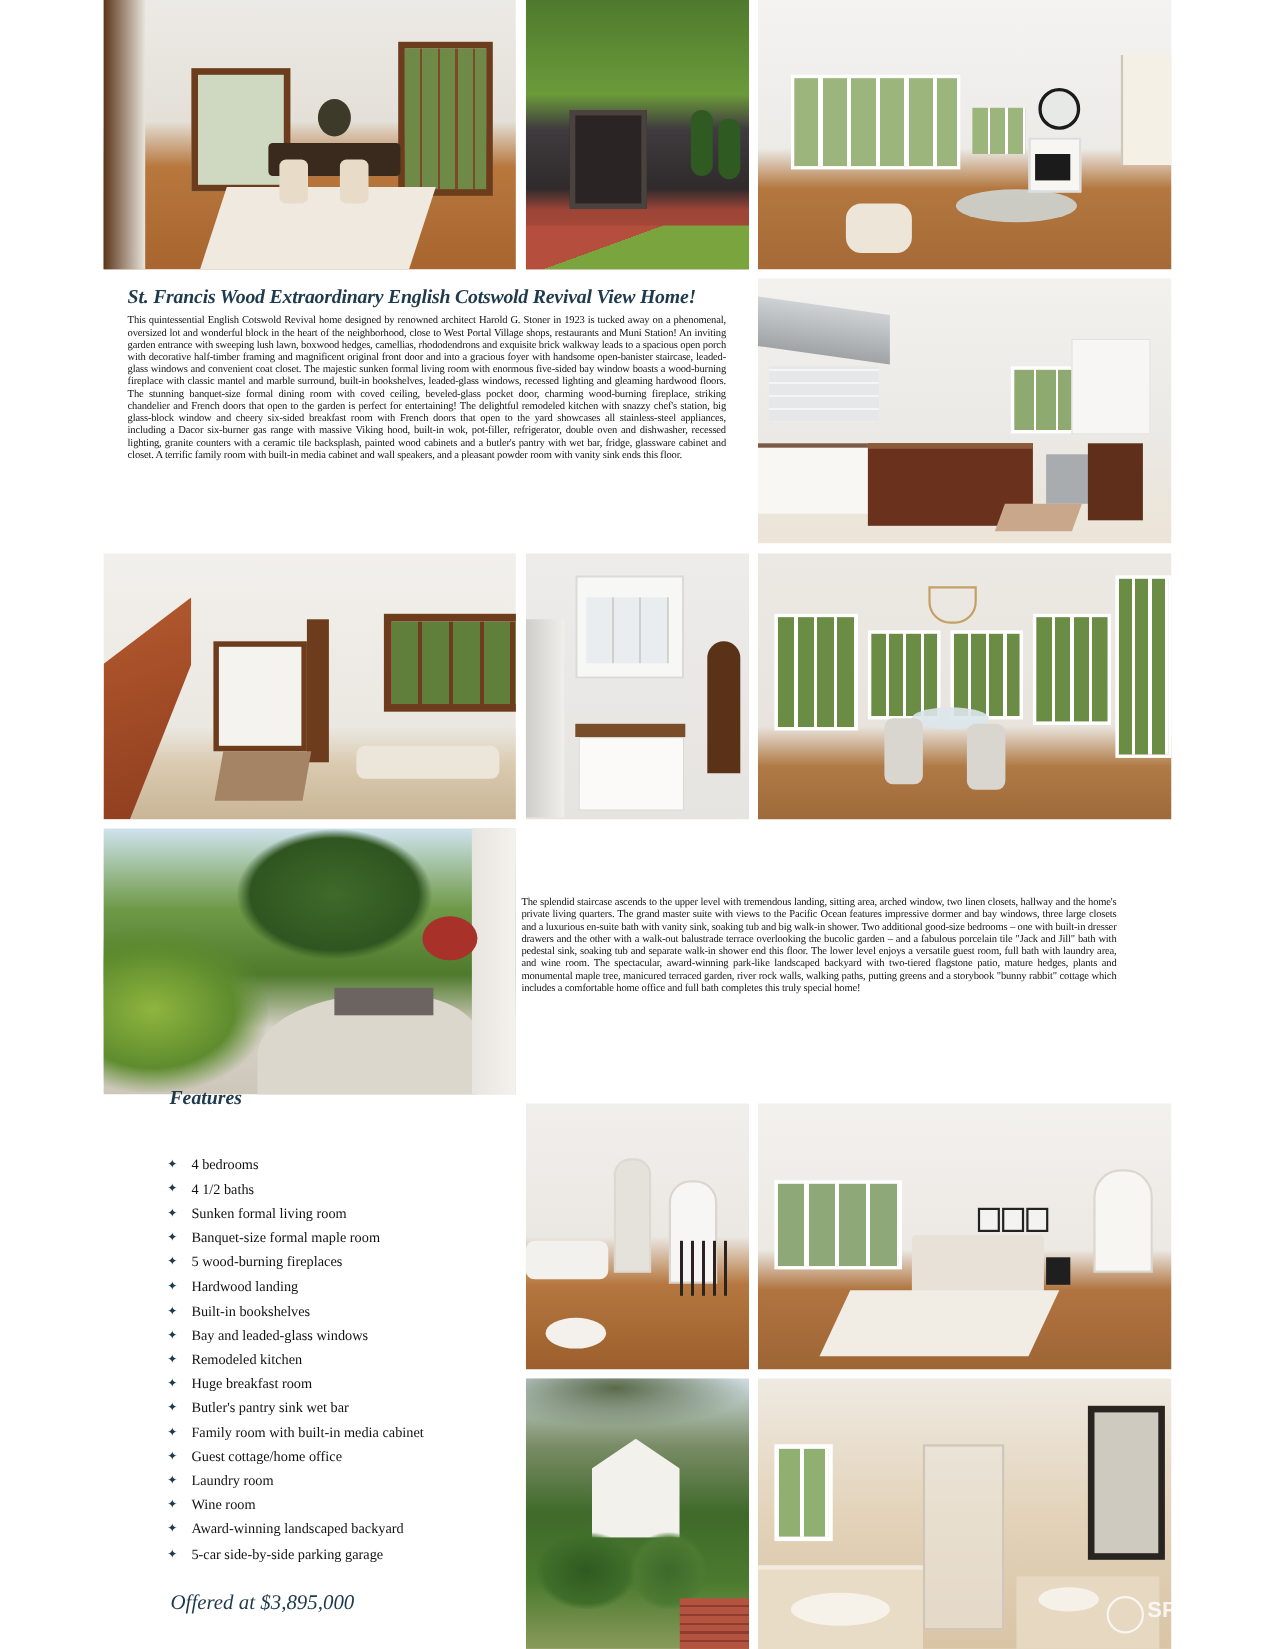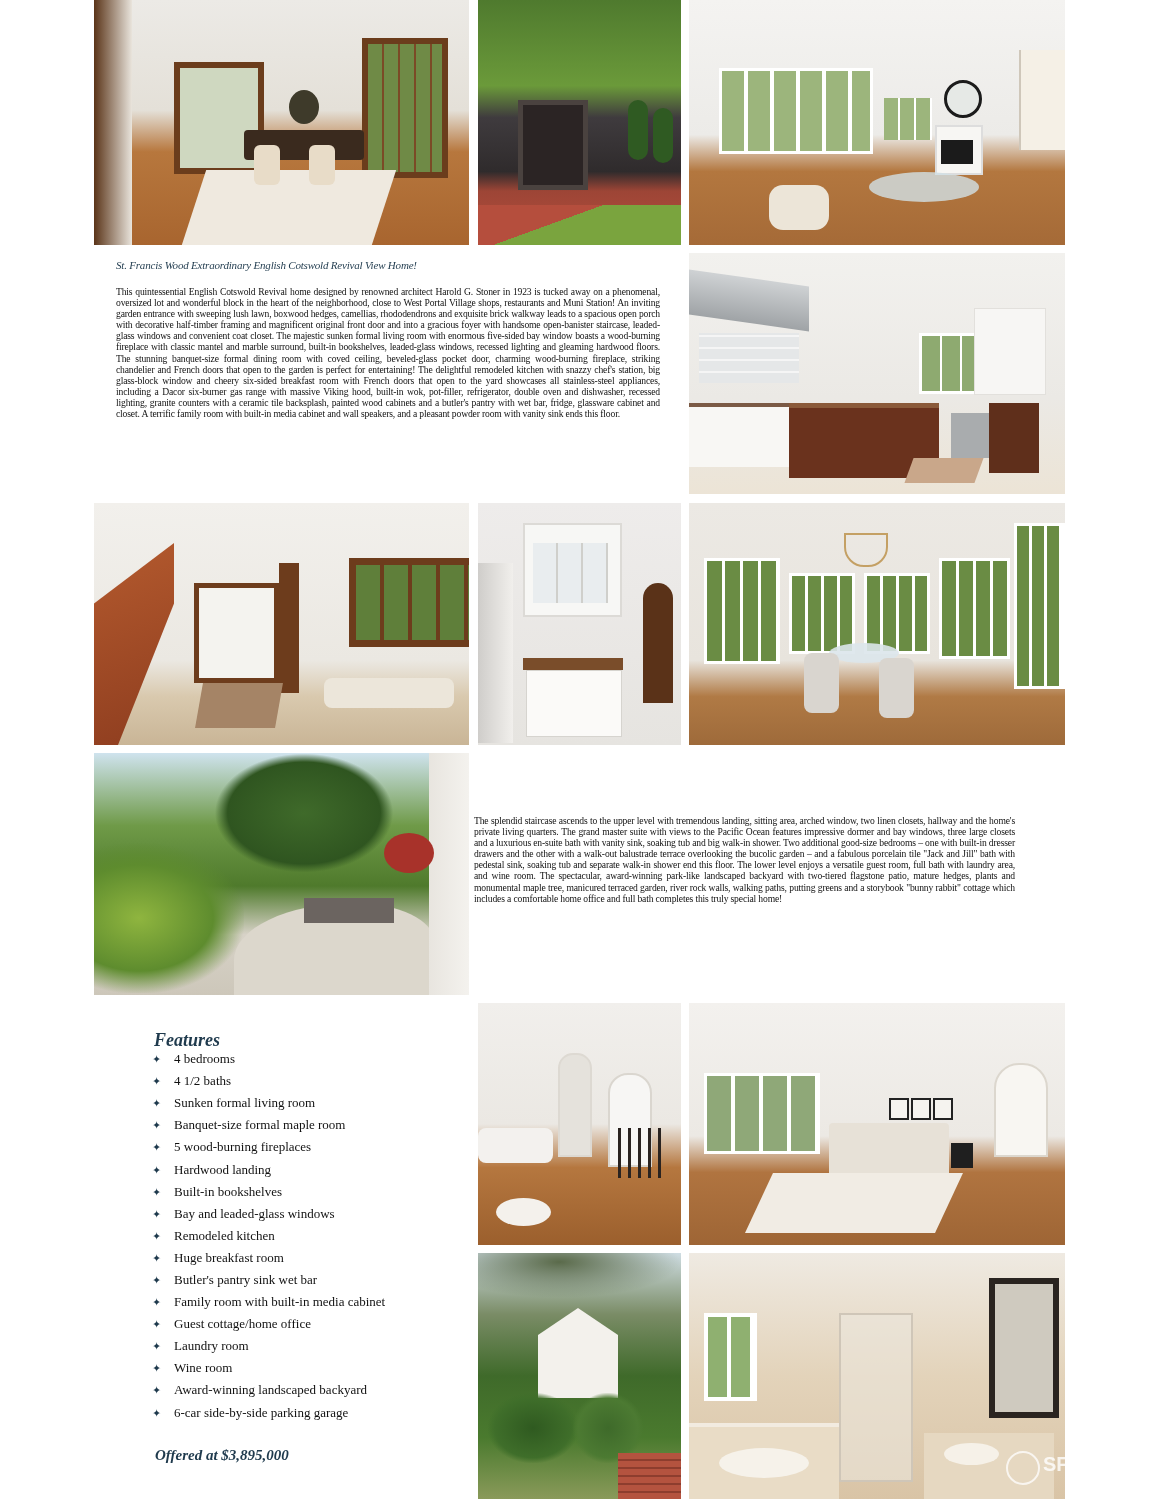--- a/index.html
+++ b/index.html
@@ -1,27 +1,27 @@
 <!DOCTYPE html>
 <html><head>
 <meta charset="utf-8">
 <style>
   html, body { margin:0; padding:0; background:#ffffff; }
   body { width:1159px; height:1499px; position:relative; overflow:hidden; font-family:"Liberation Serif", "DejaVu Serif", serif; color:#1a1a1a; }
   .photo { position:absolute; overflow:hidden; }
   .photo .scene { position:absolute; inset:0; }
-  .title { position:absolute; left:116px; top:259px; font-style:italic; font-weight:normal; font-size:11px; color:#1f3a4d; letter-spacing:-0.2px; white-space:nowrap; }
+  .title { position:absolute; left:116px; top:259px; font-style:italic; font-weight:bold; font-size:18px; color:#1f3a4d; letter-spacing:-0.2px; white-space:nowrap; }
   .para { position:absolute; font-size:9.6px; line-height:11.1px; text-align:justify; color:#111; letter-spacing:-0.15px; }
   .para1 { left:116px; top:286px; width:544px; }
   .para2 { left:474px; top:815px; width:541px; }
-  .feat-title { position:absolute; left:154px; top:1030px; font-style:italic; font-weight:bold; font-size:18px; color:#1f3a4d; }
+  .feat-title { position:absolute; left:154px; top:988px; font-style:italic; font-weight:bold; font-size:18px; color:#1f3a4d; }
   .feat-list { position:absolute; left:152px; top:1048px; margin:0; padding:0; list-style:none; }
   .feat-list li { height:22.1px; font-size:13px; line-height:20px; color:#111; display:flex; align-items:center; white-space:nowrap; }
   .feat-list .bullet { width:22px; color:#1f3a4d; font-size:11px; display:inline-block; }
-  .offer { position:absolute; left:155px; top:1447px; font-style:italic; font-size:15px; color:#1f3a4d; font-weight:bold; }
+  .offer { position:absolute; left:155px; top:1447px; font-style:italic; font-size:19px; color:#1f3a4d; font-weight:normal; }
   .watermark { position:absolute; left:1006px; top:1451px; width:30px; height:30px; border-radius:50%; border:2px solid rgba(255,255,255,0.75); }
   .watermark-text { position:absolute; left:1043px; top:1453px; font-family:"Liberation Sans", sans-serif; font-size:20px; font-weight:bold; color:rgba(255,255,255,0.8); }
 </style>
 </head>
 <body>
 
 <div class="photo" style="left:94px;top:0;width:375px;height:245px;">
   <div class="scene" style="background:linear-gradient(180deg,#eceae6 0%,#e4e0d8 45%,#b7773d 62%,#a8652f 100%);"></div>
   <div style="position:absolute;left:0;top:0;width:38px;height:245px;background:linear-gradient(90deg,#5a3418,#e9e4dc);"></div>
   <div style="position:absolute;left:80px;top:62px;width:78px;height:100px;border:6px solid #6b3d1c;background:#cfd8c0;"></div>
@@ -175,21 +175,21 @@
   <li>
       <span class="bullet">✦</span>
       <span>Wine room</span>
     </li>
   <li>
       <span class="bullet">✦</span>
       <span>Award-winning landscaped backyard</span>
     </li>
   <li>
       <span class="bullet">✦</span>
-      <span>6-car side-by-side parking garage</span>
+      <span>5-car side-by-side parking garage</span>
     </li>
 </ul>
 <div class="offer">Offered at $3,895,000</div>
 
 <div class="photo" style="left:478px;top:1003px;width:203px;height:242px;">
   <div class="scene" style="background:linear-gradient(180deg,#f1efec 0%,#ebe8e3 50%,#b5773f 68%,#9b5f2d 100%);"></div>
   <div style="position:absolute;left:80px;top:50px;width:30px;height:100px;background:#e5e2dc;border-radius:15px 15px 0 0;border:2px solid #ddd9d2;"></div>
   <div style="position:absolute;left:130px;top:70px;width:40px;height:90px;background:#f7f6f4;border-radius:20px 20px 0 0;border:2px solid #dad6cf;"></div>
   <div style="position:absolute;left:0;top:125px;width:75px;height:35px;background:#f3f1ee;border-radius:8px;"></div>
   <div style="position:absolute;left:18px;top:195px;width:55px;height:28px;background:#f4f1ec;border-radius:50%;"></div>

